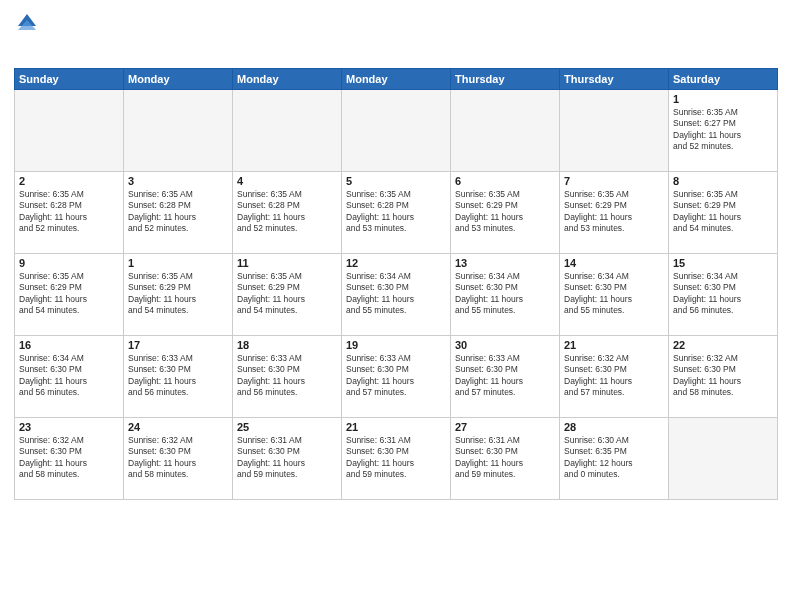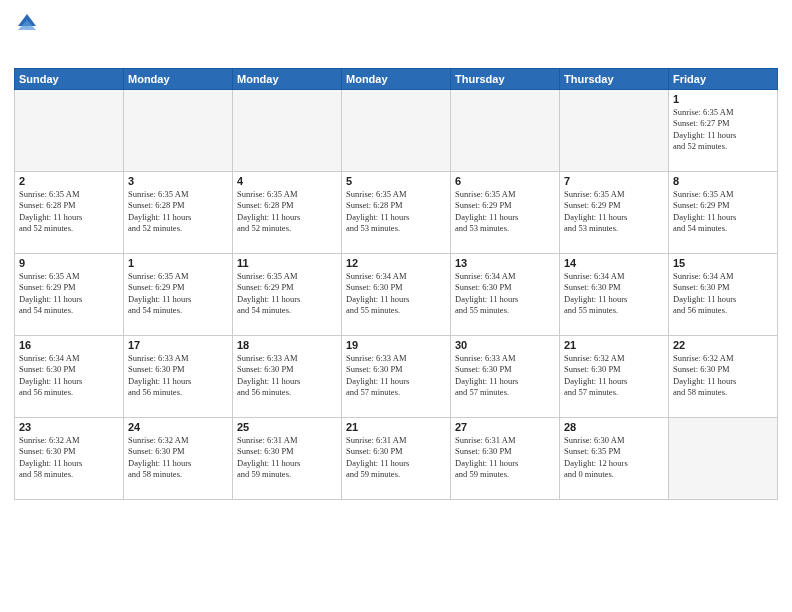--- a/index.html
+++ b/index.html
@@ -90,21 +90,20 @@
       font-size: 11px;
       font-weight: bold;
       display: block;
       margin-bottom: 2px;
       color: #222;
     }
     .day-info {
       font-size: 8.5px;
       color: #333;
       line-height: 1.35;
-      font-family: Liberation Serif, serif;
     }
   </style>
 </head>
 <body>
 
 <div class="page">
   <div class="header">
     <div class="logo">
       <div class="logo-text">
         <span class="logo-general"></span>
@@ -123,21 +122,21 @@
 
   <table class="calendar">
     <thead>
       <tr>
       <th>Sunday</th>
           <th>Monday</th>
           <th>Monday</th>
           <th>Monday</th>
           <th>Thursday</th>
           <th>Thursday</th>
-          <th>Friday</th>
+          <th>Saturday</th>
         </tr>
     </thead>
     <tbody id="calendar-body">
     <tr>
           <td class="empty"></td>
           <td class="empty"></td>
           <td class="empty"></td>
           <td class="empty"></td>
           <td class="empty"></td>
           <td class="empty"></td>

